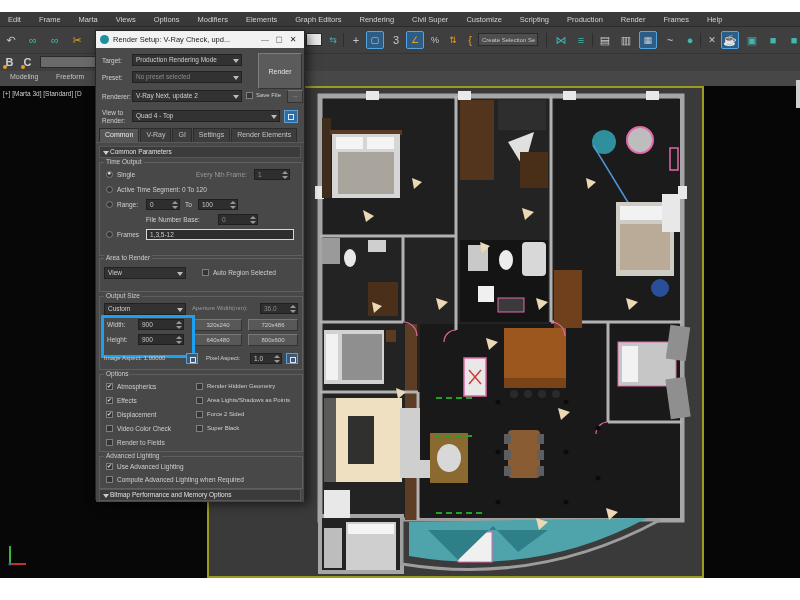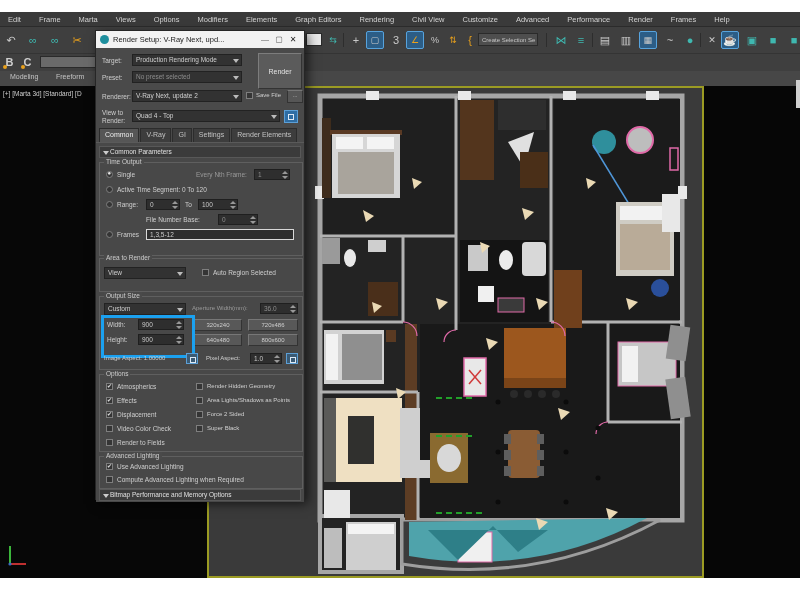--- a/index.html
+++ b/index.html
@@ -89,24 +89,24 @@
     <div id="menubar">
       <span>Edit</span>
       <span>Frame</span>
       <span>Marta</span>
       <span>Views</span>
       <span>Options</span>
       <span>Modifiers</span>
       <span>Elements</span>
       <span>Graph Editors</span>
       <span>Rendering</span>
-      <span>Civil View</span>
+      <span>Civil Super</span>
       <span>Customize</span>
-      <span>Advanced</span>
-      <span>Performance</span>
+      <span>Scripting</span>
+      <span>Production</span>
       <span>Render</span>
       <span>Frames</span>
       <span>Help</span>
     </div>
 
     <div id="toolbar1">
       <span class="ticon" style="left:2px">↶</span>
       <span class="ticon teal" style="left:24px">∞</span>
       <span class="ticon teal" style="left:46px">∞</span>
       <span class="ticon orange" style="left:68px">✂</span>
@@ -344,21 +344,21 @@
         </g>
       </svg>
     </div>
 
     <div id="vp-right"></div>
     <div id="cmdpanel-sliver"></div>
 
     <div id="dlg">
       <div id="dlg-title">
         <span class="vicon"></span>
-        <span class="ttl">Render Setup: V-Ray Next, upd...</span>
+        <span class="ttl">Render Setup: V-Ray Check, upd...</span>
         <span class="wbtn">—</span>
         <span class="wbtn">▢</span>
         <span class="wbtn" style="color:#222">✕</span>
       </div>
 
       <span class="lbl" style="left:6px;top:26px">Target:</span>
       <span class="dd" style="left:36px;top:23px;width:110px">
           <b>Production Rendering Mode</b>
           <i class="da"></i>
         </span>

